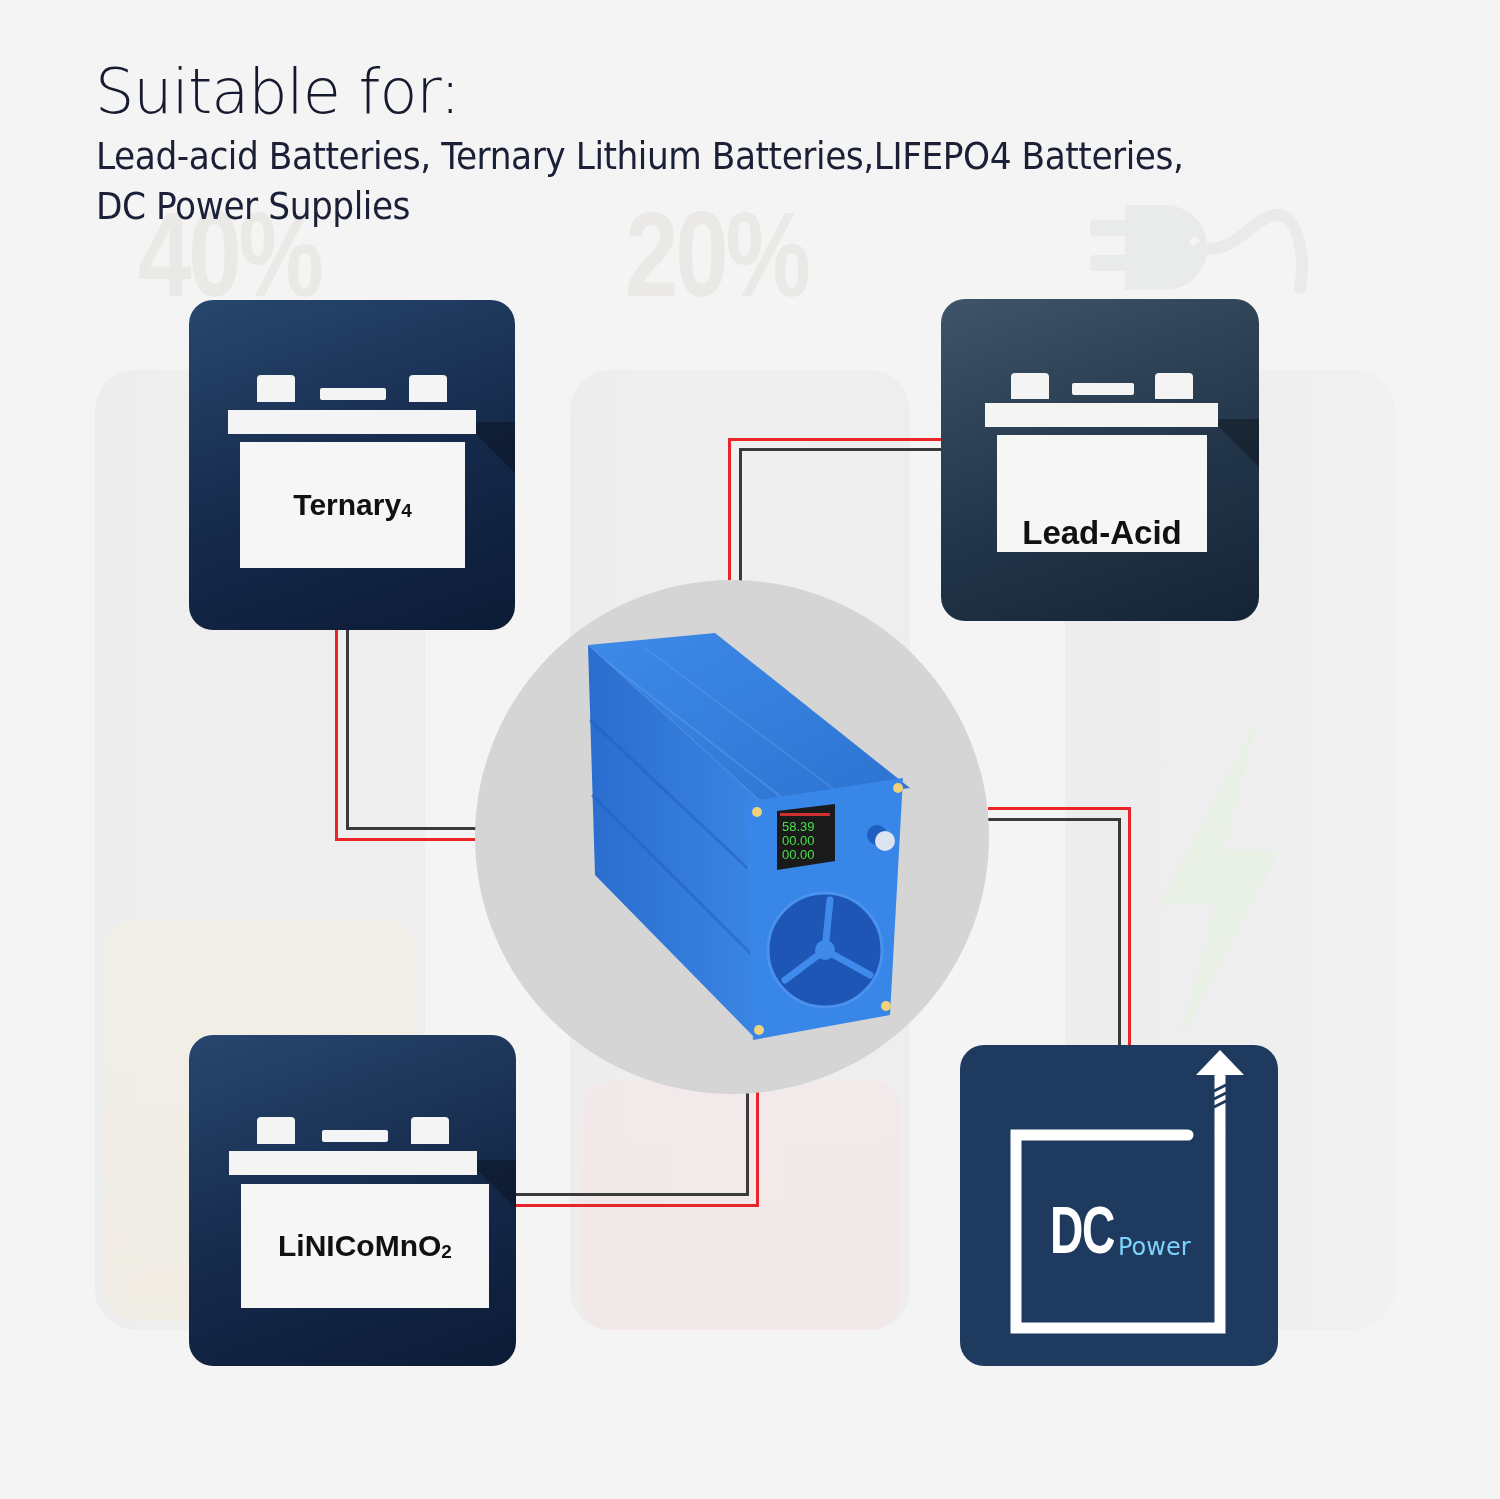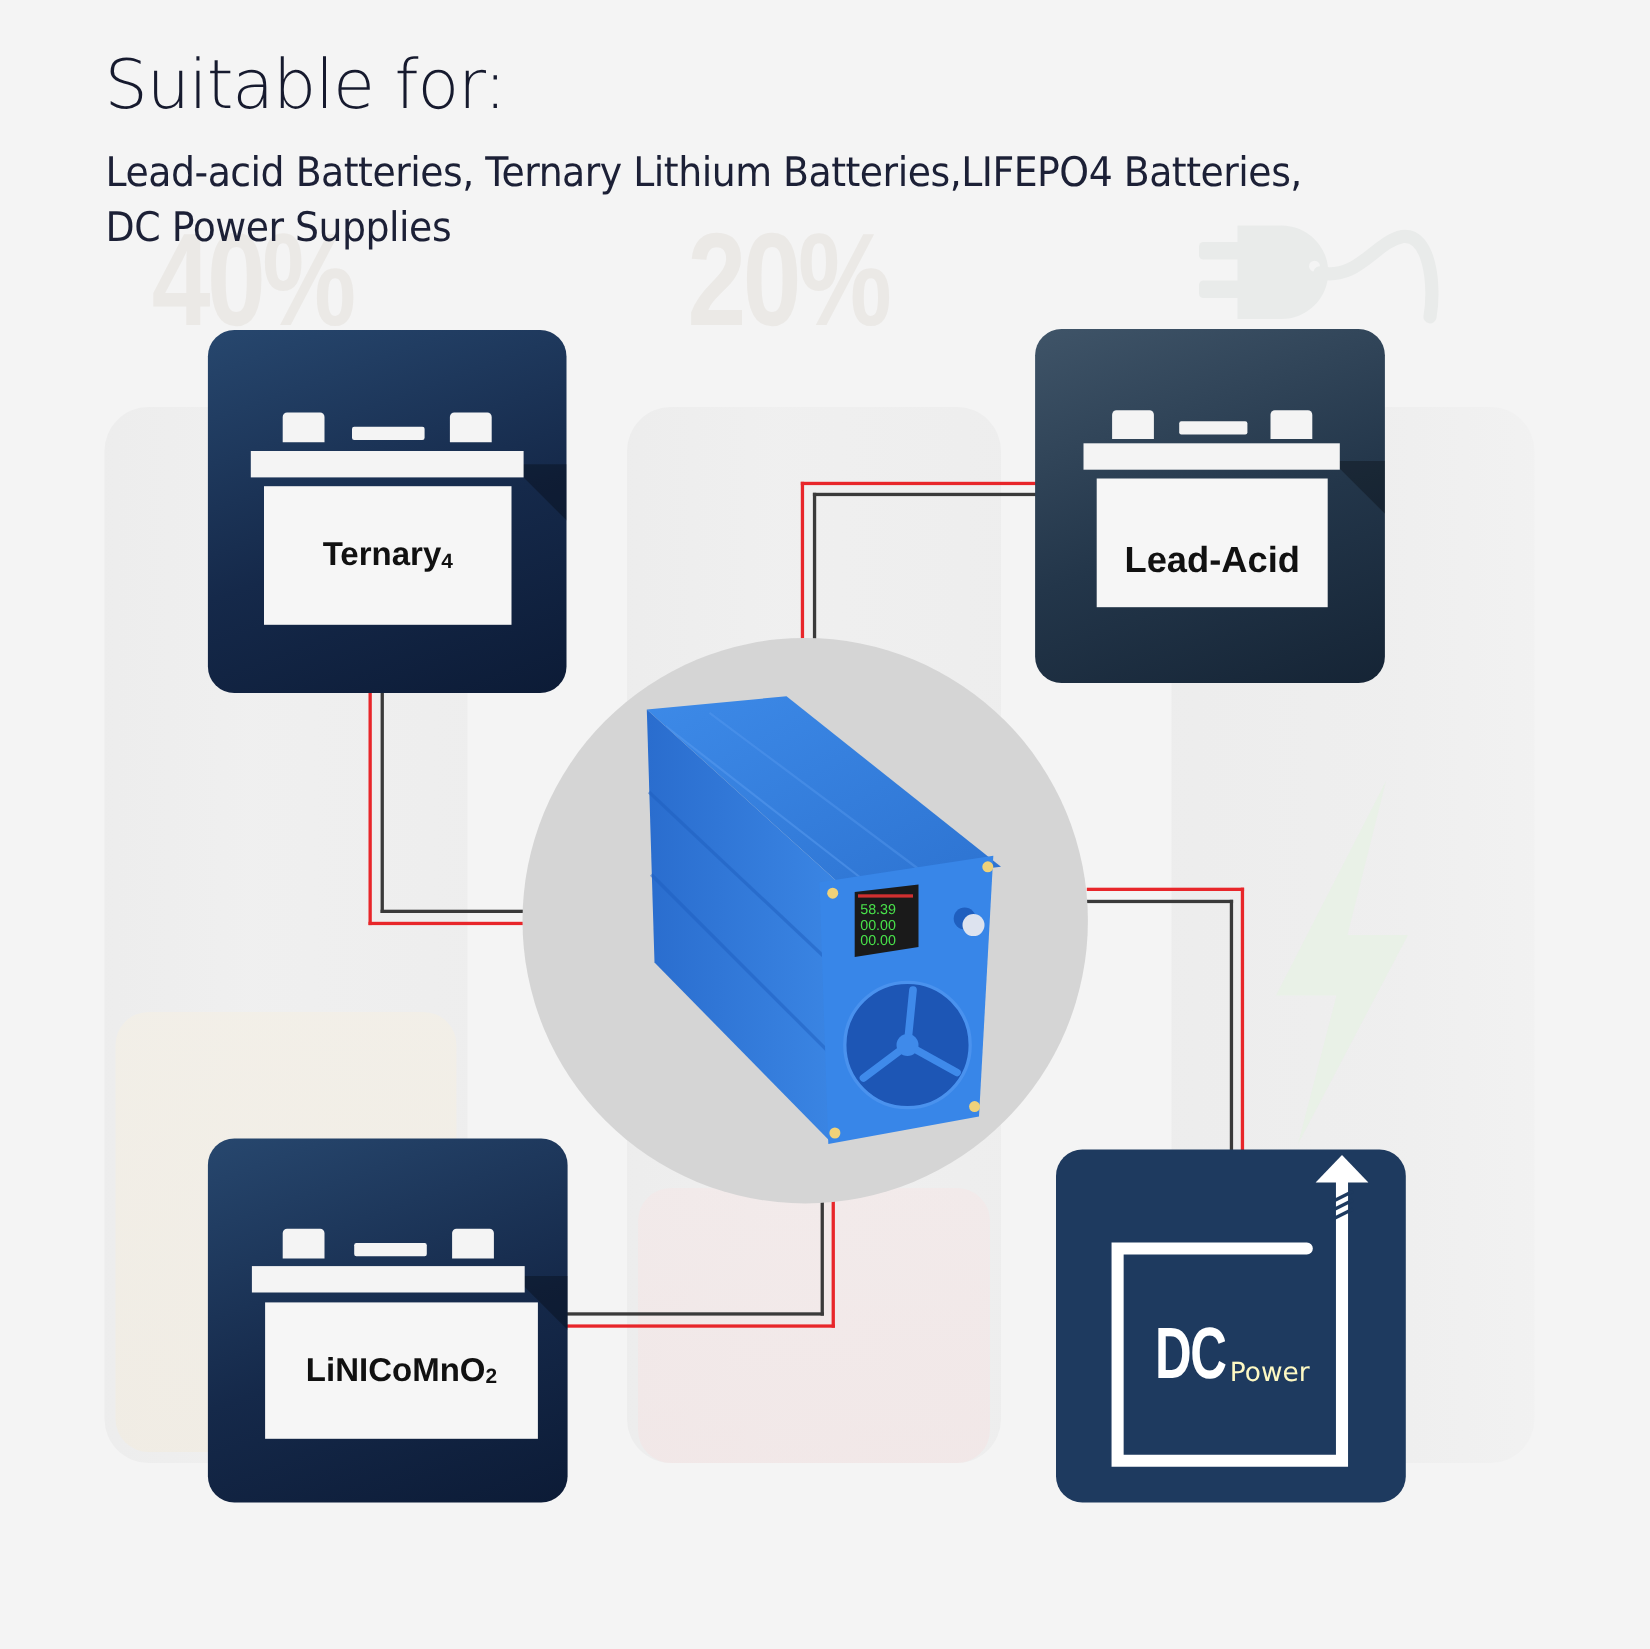--- a/index.html
+++ b/index.html
@@ -9,21 +9,21 @@
   
   .bg-cyl { position:absolute; border-radius:40px; background:linear-gradient(90deg,#ececec,#efefef 40%,#ededed); opacity:.9; }
   .bg-cyl.left { left:95px; top:370px; width:330px; height:960px; }
   .bg-cyl.mid { left:570px; top:370px; width:340px; height:960px; }
   .bg-cyl.right { left:1065px; top:370px; width:330px; height:960px; background:linear-gradient(90deg,#ececec,#eeeeee 60%,#f1f1f1); }
   .bg-fill-left { position:absolute; left:105px; top:920px; width:310px; height:400px; background:linear-gradient(#f3efe6,#f1ece2); border-radius:30px; opacity:.8; }
   .bg-fill-mid { position:absolute; left:580px; top:1080px; width:320px; height:250px; background:linear-gradient(#f3e9e9,#f2e6e6); border-radius:30px; opacity:.8; }
   .bg-pct { position:absolute; font-family:"Liberation Sans", sans-serif; font-weight:bold; font-size:120px; color:#ebe9e6; letter-spacing:-4px; transform:scaleX(.8); transform-origin:left top; }
 
   
-  .title { position:absolute; left:95px; top:40px; font-size:62px; color:#161a2e; font-family:"DejaVu Sans", sans-serif; font-weight:300; letter-spacing:-1px; }
+  .title { position:absolute; left:95px; top:55px; font-size:62px; color:#161a2e; font-family:"DejaVu Sans", sans-serif; font-weight:300; letter-spacing:-1px; }
   .subtitle { position:absolute; left:96px; top:132px; width:1200px; font-size:37px; line-height:50px; color:#1c2036; font-family:"DejaVu Sans", sans-serif; letter-spacing:-.5px; transform:scaleX(.93); transform-origin:left top; }
 
   
   .wire { position:absolute; }
   .red { border-color:#e8262a !important; }
   .dark { border-color:#3a3a3a !important; }
 
   
   .disc { position:absolute; left:475px; top:580px; width:514px; height:514px; border-radius:50%; background:#d5d5d5; }
 
@@ -136,21 +136,21 @@
   </div>
 </div>
 
 <div class="card slate" style="left:941px; top:299px; width:318px; height:322px;">
   <div class="batt" style="left:0; top:0; width:318px; height:322px;">
     <div class="shadow" style="left:270px; top:120px; width:60px; height:150px;"></div>
     <div class="term" style="left:70px; top:74px; width:38px; height:26px;"></div>
     <div class="bar" style="left:131px; top:84px; width:62px; height:12px;"></div>
     <div class="term" style="left:214px; top:74px; width:38px; height:26px;"></div>
     <div class="lid" style="left:44px; top:104px; width:233px; height:24px;"></div>
-    <div class="body" style="left:56px; top:136px; width:210px; height:117px; font-size:33px; align-items:center; padding-top:30px; box-sizing:border-box;">
+    <div class="body" style="left:56px; top:136px; width:210px; height:117px; font-size:33px; align-items:flex-end; padding-top:30px; box-sizing:border-box;">
       <span>Lead-Acid</span>
     </div>
   </div>
 </div>
 
 <div class="card navy" style="left:189px; top:1035px; width:327px; height:331px;">
   <div class="batt" style="left:0; top:0; width:327px; height:331px;">
     <div class="shadow" style="left:278px; top:125px; width:60px; height:160px;"></div>
     <div class="term" style="left:68px; top:82px; width:38px; height:27px;"></div>
     <div class="bar" style="left:133px; top:95px; width:66px; height:12px;"></div>
@@ -167,14 +167,14 @@
   <svg class="abs" style="left:0; top:0;" width="318" height="321" viewBox="0 0 318 321">
     <path d="M228 90 L56 90 L56 283 L260 283 L260 20" fill="none" stroke="#ffffff" stroke-width="11" stroke-linecap="round"></path>
     <polygon points="260,5 236,30 284,30" fill="#ffffff"></polygon>
     <g stroke="#1e3a5f" stroke-width="3">
       <line x1="250" y1="48" x2="270" y2="38"></line>
       <line x1="250" y1="56" x2="270" y2="46"></line>
       <line x1="250" y1="64" x2="270" y2="54"></line>
     </g>
   </svg>
   <div class="abs" style="left:90px; top:147px; font-size:66px; font-weight:bold; color:#fff; letter-spacing:-2px; transform:scaleX(.7); transform-origin:left top; font-family:'Liberation Sans', sans-serif;">DC</div>
-  <div class="abs" style="left:158px; top:188px; font-size:24px; color:#fef9c3; font-family:'DejaVu Sans', sans-serif;text-align:right;">Power</div>
+  <div class="abs" style="left:158px; top:188px; font-size:24px; color:#7dd3fc; font-family:'DejaVu Sans', sans-serif;text-align:right;">Power</div>
 </div>
 
 </body></html>

